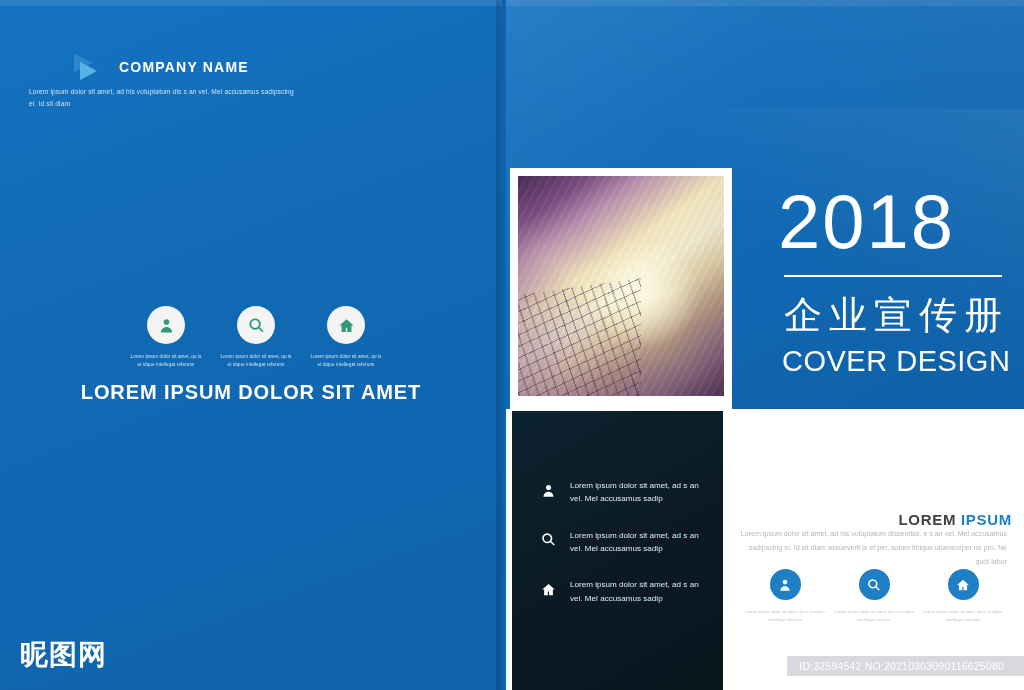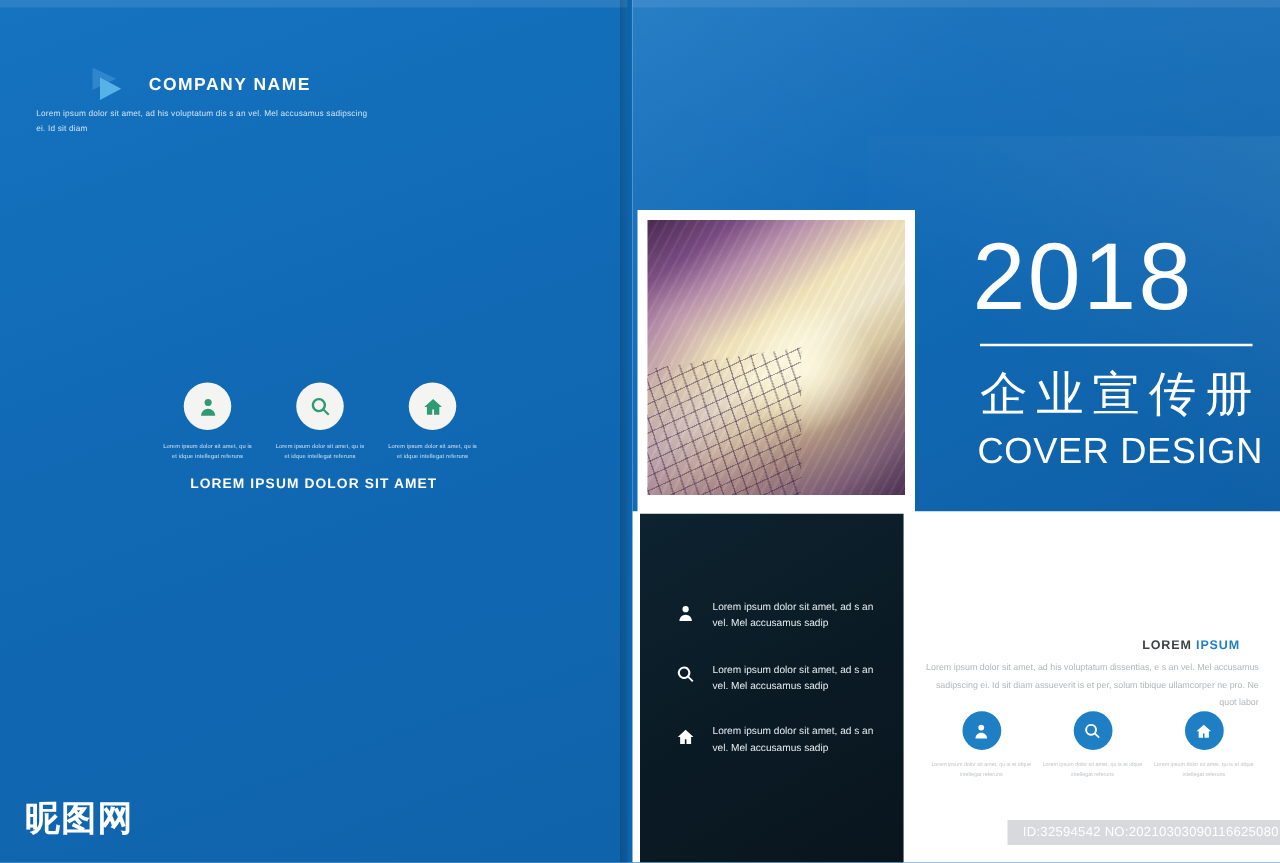--- a/index.html
+++ b/index.html
@@ -35,21 +35,21 @@
     background:#f4f4f2; margin:0 auto 9px auto;
     display:flex; align-items:center; justify-content:center;
   }
   .circle-w svg { width:17px; height:17px; fill:#2e9b76; }
   .lcap {
     font-size:4.6px; line-height:1.75; color:#cfe4f5;
     letter-spacing:.1px;
   }
   .left-title {
     position:absolute; left:0; top:381px; width:502px; text-align:center;
-    color:#ffffff; font-size:11px; font-weight:bold; letter-spacing:.9px;
+    color:#ffffff; font-size:20px; font-weight:bold; letter-spacing:.9px;
   }
 
   
   .right-page {
     position:absolute; left:506px; top:0; width:518px; height:690px;
     background:#ffffff;
   }
   .rp-blue {
     position:absolute; left:0; top:0; width:518px; height:409px;
     background:
@@ -146,22 +146,22 @@
   }
   .drow .dicon svg { width:15px; height:15px; fill:#ffffff; }
   .drow .dtext { color:#e6ecef; font-size:8.1px; line-height:1.65; }
 
   
   .white-panel {
     position:absolute; left:723px; top:411px; width:301px; height:279px;
     background:#ffffff;
   }
   .wp-title {
-    position:absolute; right:32px; top:100px;
-    font-size:10px; font-weight:bold; letter-spacing:.7px; color:#3f4244;
+    position:absolute; right:12px; top:100px;
+    font-size:15px; font-weight:bold; letter-spacing:.7px; color:#3f4244;
   }
   .wp-title .hl { color:#1f7fc4; }
   .wp-body {
     position:absolute; left:16px; top:117px; width:268px;
     text-align:right; color:#b2b6ba; font-size:7.1px; line-height:1.95;
   }
   .wp-icons {
     position:absolute; left:22px; top:158px; width:258px;
     display:flex; justify-content:space-between;
   }
@@ -180,21 +180,21 @@
     display:flex; align-items:baseline;
   }
   .wm-cn {
     color:#ffffff; font-size:28px; font-weight:bold; letter-spacing:1px;
     font-family:"DejaVu Sans", sans-serif;
   }
   .wm-url { color:#ffffff; font-size:19px; font-weight:bold; margin-left:7px; }
   .id-bar {
     position:absolute; right:0; bottom:14px;
     background:rgba(190,194,198,.62); color:#ffffff;
-    font-size:10.5px; padding:4px 1px 4px 12px; letter-spacing:.2px;
+    font-size:10.5px; padding:4px 20px 4px 12px; letter-spacing:.2px;
   }
 </style>
 </head>
 <body>
 
 <div class="stage">
 
   <div class="left-page">
 
     <div class="left-icons">

